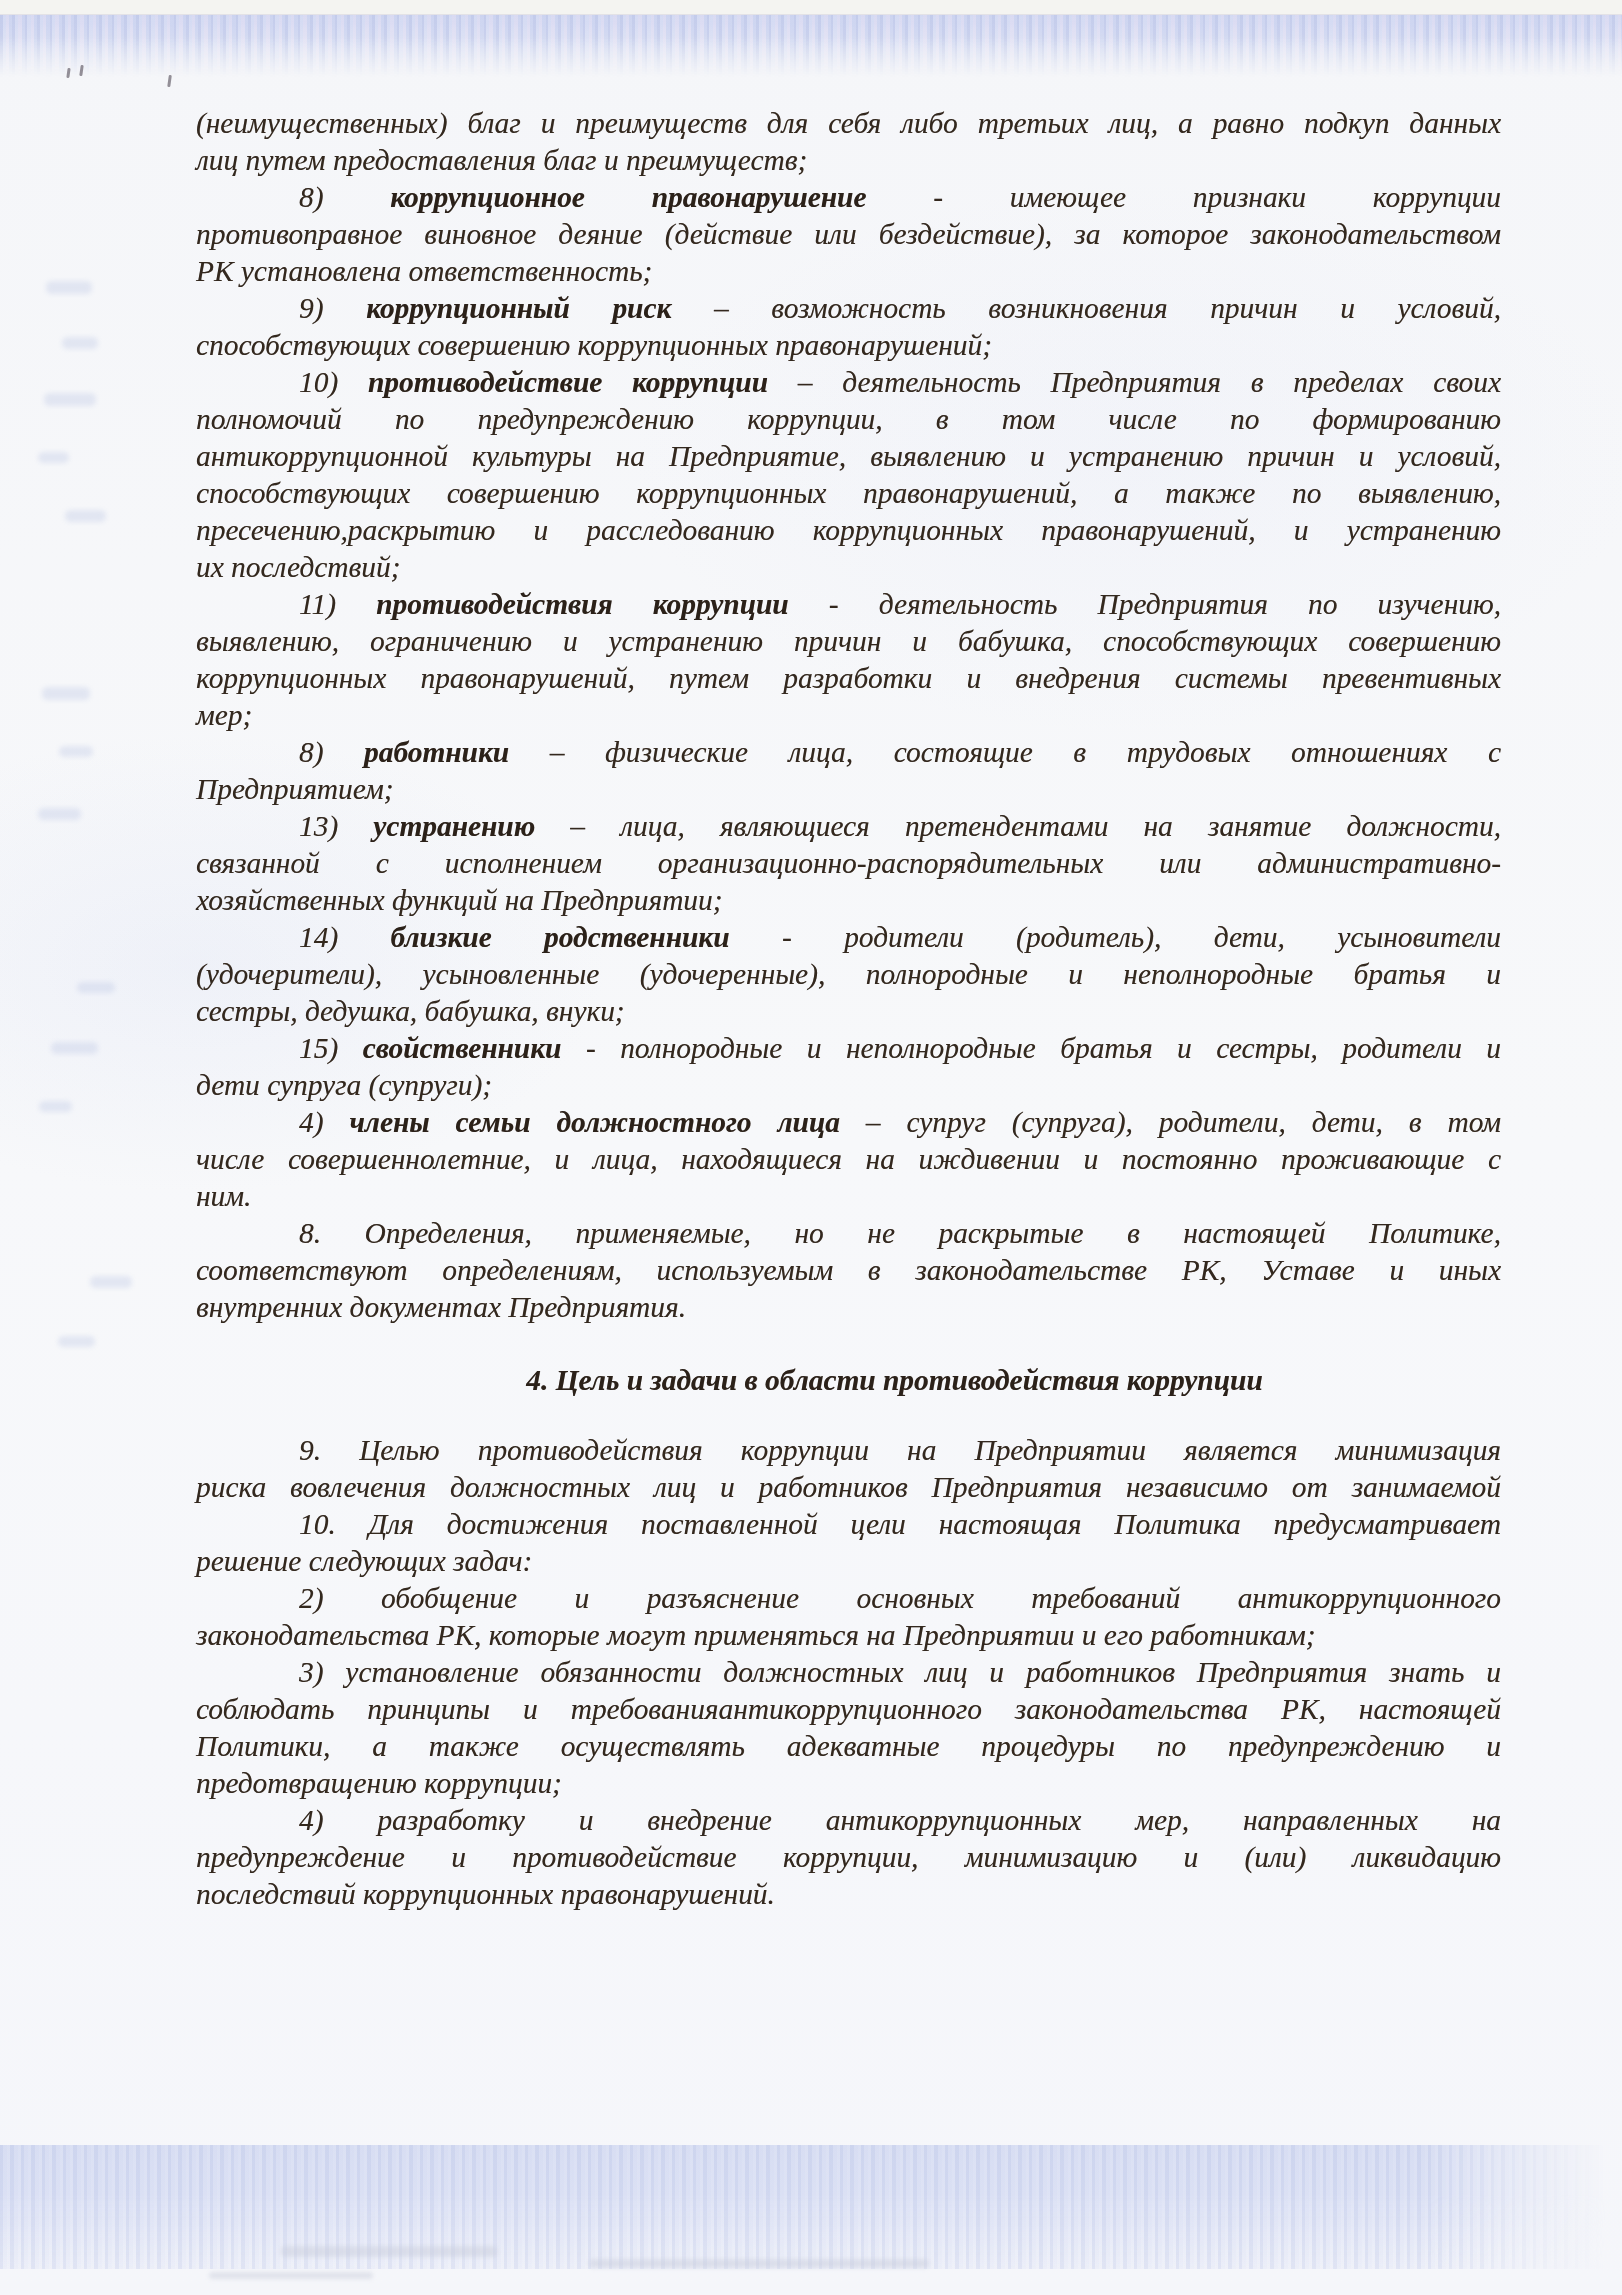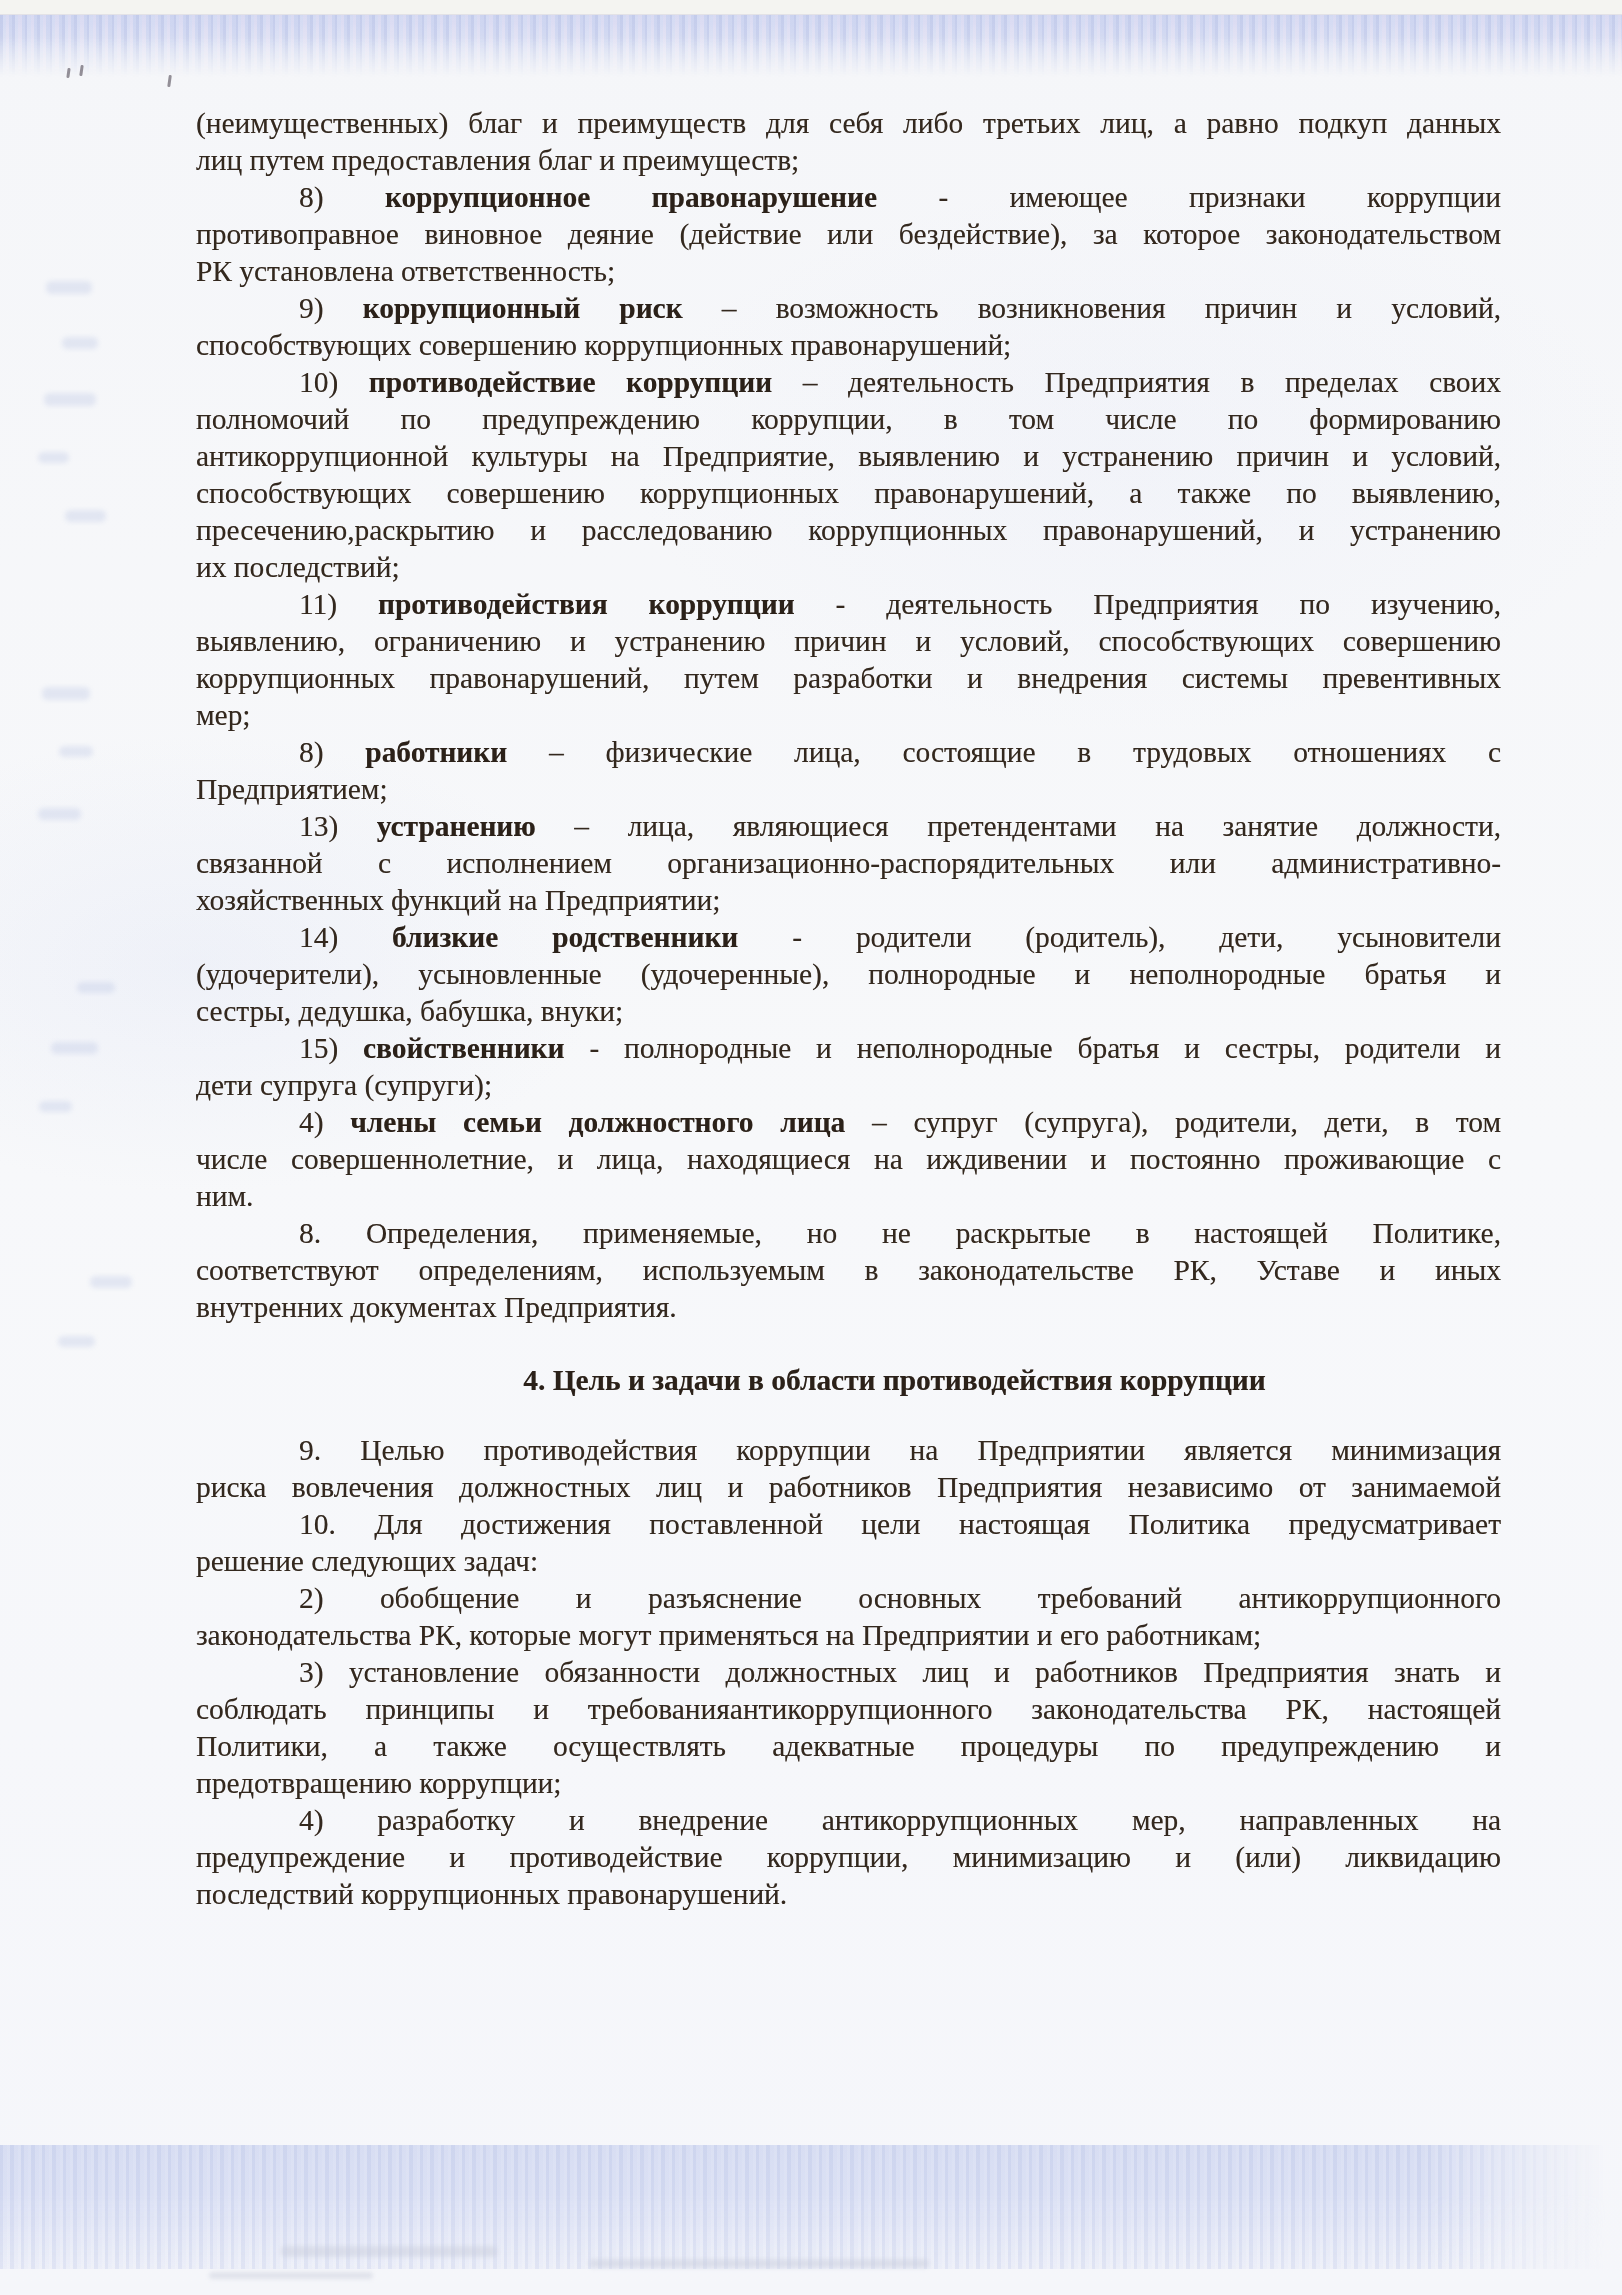--- a/index.html
+++ b/index.html
@@ -7,20 +7,21 @@
     position: relative;
     width: 1622px;
     height: 2295px;
     background:
       radial-gradient(ellipse 589px 327px at 12% 42%, rgba(214,221,243,.25), rgba(214,221,243,0) 70%),
       radial-gradient(ellipse 720px 393px at 70% 20%, rgba(222,227,246,.18), rgba(222,227,246,0) 70%),
       linear-gradient(180deg, #f5f6f9 0%, #f7f8fa 50%, #f5f6fa 100%);
     overflow: hidden;
     font-family: "Liberation Serif", "DejaVu Serif", serif;
     color: #33281e;
+    font-style: italic;
   }
   .scanner-edge {
     position: absolute; left: 0; top: 0; width: 100%; height: 14.4px;
     background: #f4f4f1; border-bottom: 0.7px solid #e3e2e6;
   }
   .band-top {
     position: absolute; left: 0; top: 15px; width: 100%; height: 62px;
     background:
       repeating-linear-gradient(90deg,
         rgba(183,193,230,.55) 0 2.6px, rgba(213,219,243,.45) 2.6px 5.9px,
@@ -109,21 +110,21 @@
       <div class="para">
         <div class="line first"><span>10) </span><span class="b">противодействие коррупции</span><span> – деятельность Предприятия в пределах своих</span></div>
         <div class="line"><span>полномочий по предупреждению коррупции, в том числе по формированию</span></div>
         <div class="line"><span>антикоррупционной культуры на Предприятие, выявлению и устранению причин и условий,</span></div>
         <div class="line"><span>способствующих совершению коррупционных правонарушений, а также по выявлению,</span></div>
         <div class="line"><span>пресечению,раскрытию и расследованию коррупционных правонарушений, и устранению</span></div>
         <div class="line last"><span>их последствий;</span></div>
       </div>
       <div class="para">
         <div class="line first"><span>11) </span><span class="b">противодействия коррупции</span><span> - деятельность Предприятия по изучению,</span></div>
-        <div class="line"><span>выявлению, ограничению и устранению причин и условий, способствующих совершению</span></div>
+        <div class="line"><span>выявлению, ограничению и устранению причин и бабушка, способствующих совершению</span></div>
         <div class="line"><span>коррупционных правонарушений, путем разработки и внедрения системы превентивных</span></div>
         <div class="line last"><span>мер;</span></div>
       </div>
       <div class="para">
         <div class="line first"><span>8) </span><span class="b">работники</span><span> – физические лица, состоящие в трудовых отношениях с</span></div>
         <div class="line last"><span>Предприятием;</span></div>
       </div>
       <div class="para">
         <div class="line first"><span>13) </span><span class="b">устранению</span><span> – лица, являющиеся претендентами на занятие должности,</span></div>
         <div class="line"><span>связанной с исполнением организационно-распорядительных или административно-</span></div>

